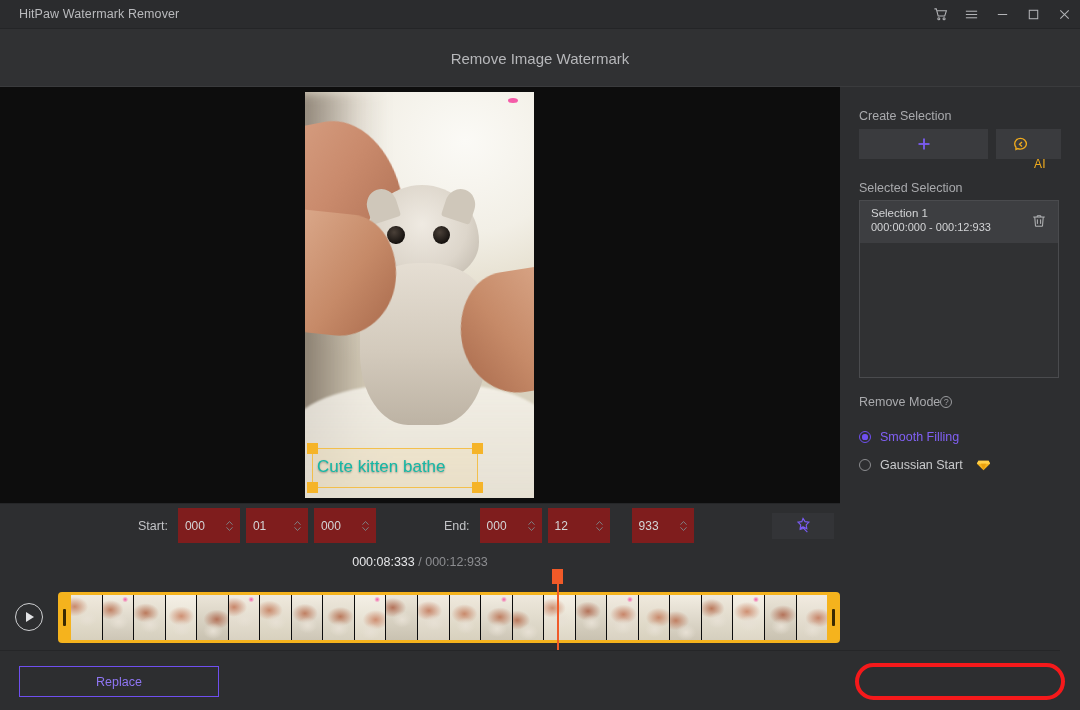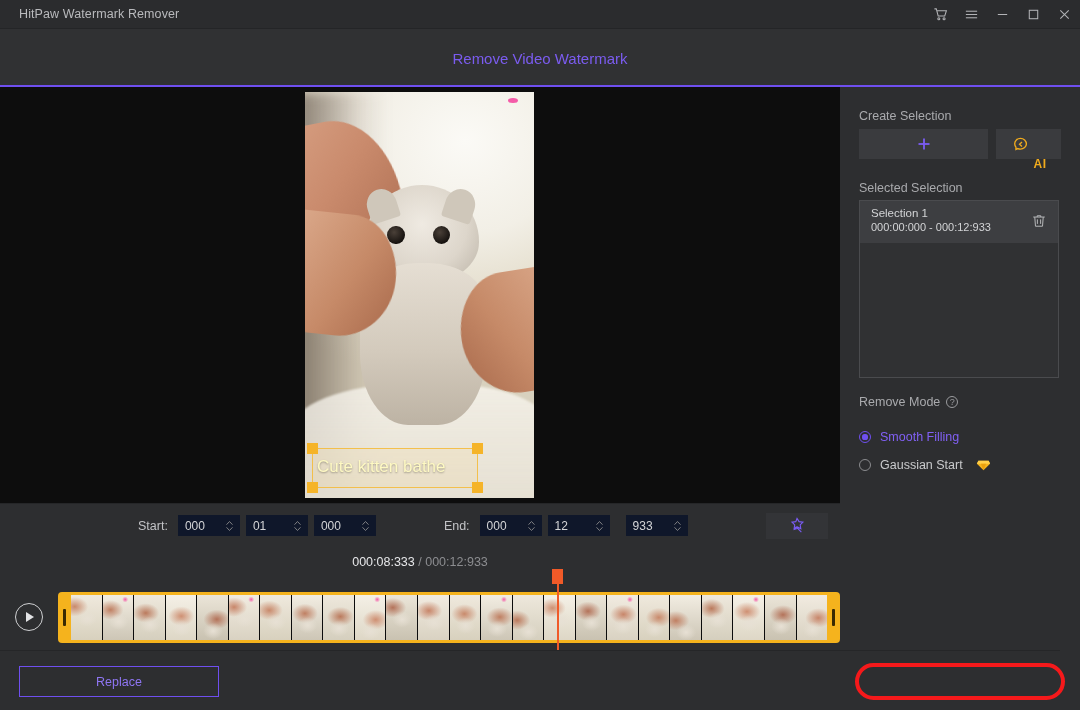--- a/index.html
+++ b/index.html
@@ -136,21 +136,21 @@
   }
 
   
   .sel-box {
     position: absolute; left: 7px; top: 356px; width: 166px; height: 40px;
     border: 1.5px solid rgba(245,186,54,.85);
     background: rgba(255,210,90,.10);
   }
   .sel-label {
     position: absolute; left: 4px; top: 8px;
-    font-size: 17px; color: #fef9c3;
+    font-size: 17px; color: #14b8a6;
     text-shadow: 0 1px 2px rgba(0,0,0,.35);
     white-space: nowrap;
   }
   .handle {
     position: absolute; width: 11px; height: 11px; background: #f5b429;
   }
   .handle.tl { left: -6px; top: -6px; }
   .handle.tr { right: -6px; top: -6px; }
   .handle.bl { left: -6px; bottom: -6px; }
   .handle.br { right: -6px; bottom: -6px; }
@@ -166,41 +166,41 @@
   .create-sel-label { position: absolute; left: 19px; top: 22px; }
   .btn-row { position: absolute; left: 19px; top: 42px; display: flex; gap: 8px; }
   .btn-plus {
     width: 129px; height: 30px; background: #3a3b3e;
     display: flex; align-items: center; justify-content: center;
   }
   .btn-ai {
     width: 65px; height: 30px; background: #3a3b3e;
     display: flex; align-items: center; justify-content: center; gap: 4px;
   }
-  .ai-text { font-size: 12px; color: #f0ab1d; font-weight: bold; letter-spacing: .4px; margin-top: 40px; }
+  .ai-text { font-size: 12px; color: #f0ab1d; font-weight: normal; letter-spacing: .4px; margin-top: 40px; }
 
   .selected-sel-label { position: absolute; left: 19px; top: 94px; }
   .sel-list {
     position: absolute; left: 19px; top: 113px; width: 200px; height: 178px;
     border: 1px solid #4a4b4e; background: #303133;
   }
   .sel-item {
     height: 42px; background: #3d3e41; padding: 6px 0 0 11px;
     position: relative;
   }
   .sel-item-title { font-size: 11.5px; color: #d3d4d6; }
   .sel-item-time { font-size: 11px; color: #d3d4d6; margin-top: 2px; }
   .trash-btn {
     position: absolute; right: 10px; top: 11px; width: 18px; height: 18px;
     color: #b7b8ba;
   }
 
   .rm-mode-head {
     position: absolute; left: 19px; top: 308px;
-    display: flex; align-items: center; gap: 6px;
+    display: flex; align-items: center; 
   }
   .help-icon {
     width: 12px; height: 12px; border: 1px solid #9a9b9e; border-radius: 50%;
     font-size: 9px; color: #9a9b9e; display: flex; align-items: center; justify-content: center;
     line-height: 1;
   }
   .mode-list { position: absolute; left: 19px; top: 336px; width: 210px; }
   .mode-row {
     display: flex; align-items: center; gap: 9px; height: 28px;
   }
@@ -219,21 +219,21 @@
 
   
   .time-bar {
     position: absolute; left: 0; top: 503px; width: 840px; height: 44px;
     background: #2d2e30;
     border-top: 1px solid #252628;
     display: flex; align-items: center;
   }
   .tb-label { font-size: 12.5px; color: #c2c3c6; }
   .spin {
-    width: 62px; height: 21px; background: #0f172a;
+    width: 62px; height: 35px; background: #7f1d1d;
     display: flex; align-items: center; position: relative;
   }
   .spin span { font-size: 12px; color: #d4d5d7; margin-left: 7px; }
   .spin .arrows {
     position: absolute; right: 6px; top: 50%; transform: translateY(-50%);
     color: #7e7f82;
   }
   .wand-btn {
     width: 62px; height: 26px; background: #333437;
     display: flex; align-items: center; justify-content: center;
@@ -358,22 +358,22 @@
       <div class="win-btn">
         <svg width="15" height="15" viewBox="0 0 16 16" stroke="currentColor" stroke-width="1.1">
           <line x1="3.5" y1="3.5" x2="12.5" y2="12.5"></line>
             <line x1="12.5" y1="3.5" x2="3.5" y2="12.5"></line>
         </svg>
       </div>
     </div>
   </div>
 
   <div class="tabs">
-    <div class="tab active">
-      <span>Remove Video Watermark</span>
+    <div class="tab inactive">
+      <span>Remove Image Watermark</span>
     </div>
   </div>
 
   <div class="stage">
     <div class="video">
       <div class="v-bg"></div>
       <div class="v-shadowL"></div>
       <div class="v-towel"></div>
       <div class="v-hand1"></div>
       <div class="v-cat-head"></div>
@@ -491,21 +491,21 @@
           <path d="M1.5 7.8l3 3.2 3-3.2"></path>
       </svg>
     </div>
     <div class="spin" style="margin-left:6px">
       <span>12</span>
       <svg class="arrows" width="9" height="13" viewBox="0 0 9 13" fill="none" stroke="currentColor" stroke-width="1">
         <path d="M1.5 5.2L4.5 2l3 3.2"></path>
           <path d="M1.5 7.8l3 3.2 3-3.2"></path>
       </svg>
     </div>
-    <div class="spin" style="margin-left:16px">
+    <div class="spin" style="margin-left:22px">
       <span>933</span>
       <svg class="arrows" width="9" height="13" viewBox="0 0 9 13" fill="none" stroke="currentColor" stroke-width="1">
         <path d="M1.5 5.2L4.5 2l3 3.2"></path>
           <path d="M1.5 7.8l3 3.2 3-3.2"></path>
       </svg>
     </div>
 
     <div class="wand-btn" style="margin-left:78px">
       <svg width="20" height="20" viewBox="0 0 22 22" fill="none" stroke="#7b5cf5" stroke-width="1.2">
         <path d="M11 2.6l2.3 3.6 4.2.6-3 3 .7 4.2-3.7-2-3.7 2 .7-4.2-3-3 4.2-.6z"></path>

